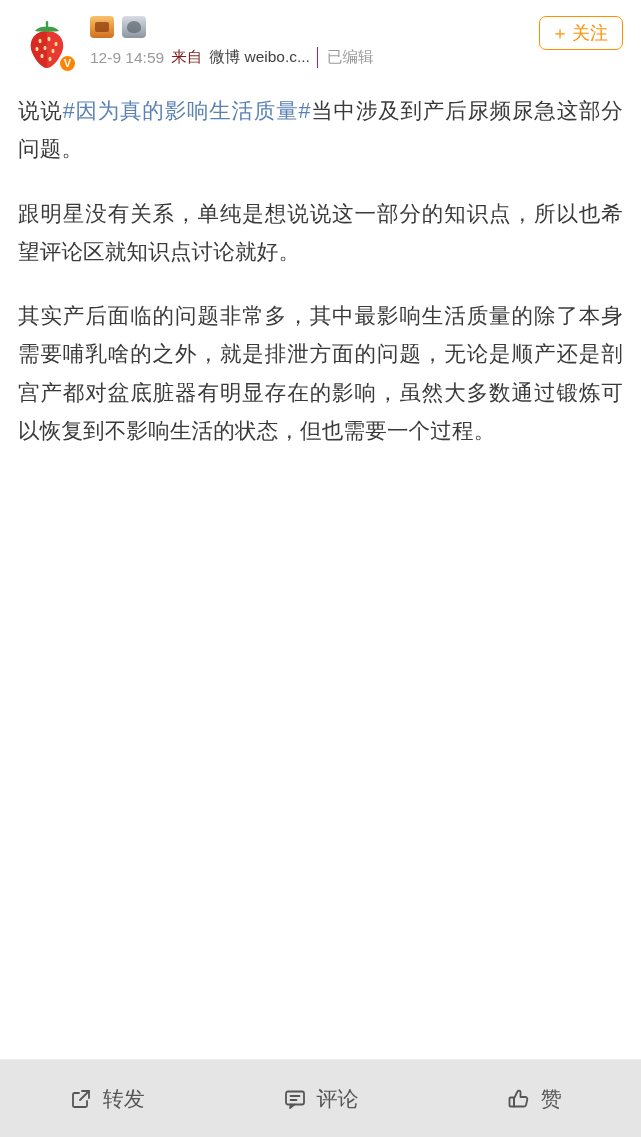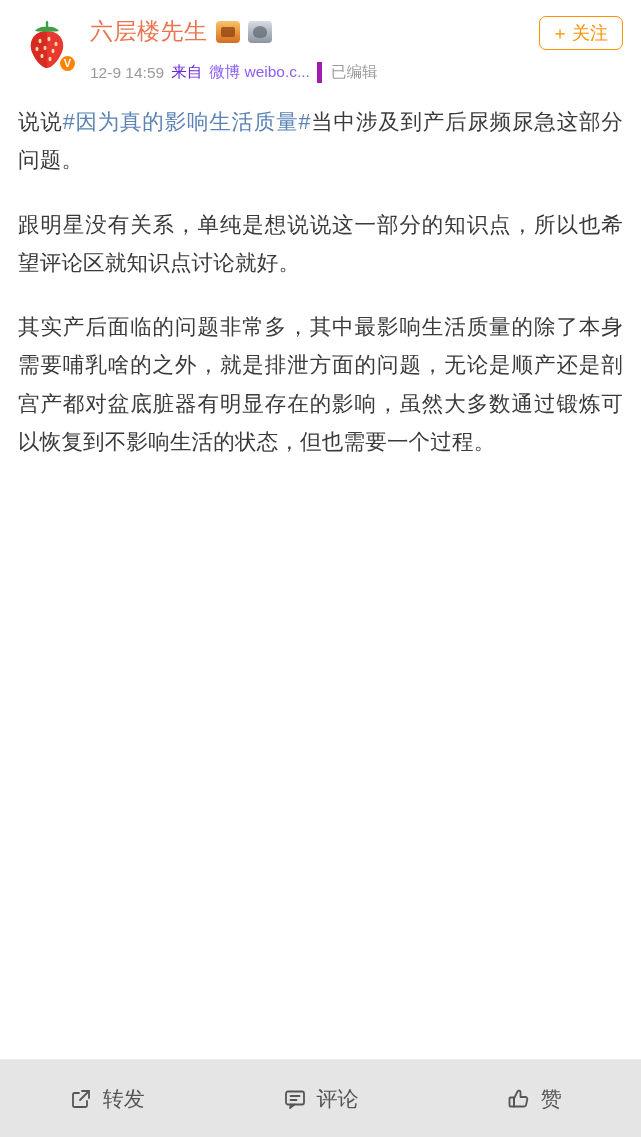--- a/index.html
+++ b/index.html
@@ -94,34 +94,34 @@
   .medal-2:after {
     content: "";
     position: absolute;
     left: 5px; top: 5px;
     width: 14px; height: 12px;
     border-radius: 50% 50% 40% 40%;
     background: #5e666f;
     opacity: .7;
   }
   .meta-row {
-    margin-top: 15px;
+    margin-top: 9px;
     display: flex;
     align-items: center;
     font-size: 15.5px;
     color: #9a9a9a;
     gap: 7px;
     white-space: nowrap;
     overflow: hidden;
   }
-  .meta-src { color: #6d28d9; }
-  .meta-link { color: #8b5cf6; }
+  .meta-src { color: #7f1d1d; }
+  .meta-link { color: #404040; }
   .meta-edited {
     color: #9a9a9a;
-    border-left: 5px solid #a21caf;
+    border-left: 1px solid #a21caf;
     padding-left: 9px;
   }
   .follow-btn {
     flex: 0 0 auto;
     margin-top: 2px;
     border: 1px solid #ff9000;
     color: #ff9000;
     background: #fff;
     border-radius: 7px;
     font-size: 18px;
@@ -208,21 +208,20 @@
             <path d="M0 -18 C-5 -19 -10 -17 -12 -14 C-8 -13 -4 -14 0 -13 C4 -14 8 -13 12 -14 C10 -17 5 -19 0 -18 Z" fill="#3f9f47"></path>
             <rect x="-1.2" y="-24" width="2.4" height="7" rx="1.2" fill="#3f9f47"></rect>
           </g>
         </svg>
       </div>
       <div class="verify-badge">V</div>
     </div>
 
     <div class="head-main">
       <div class="name-row">
-        <span class="username">六层楼先生</span>
         <span class="medal medal-1"></span>
         <span class="medal medal-2"></span>
       </div>
       <div class="meta-row">
         <span>12-9 14:59</span>
         <span class="meta-src">来自</span>
         <span class="meta-link">微博 weibo.c...</span>
         <span class="meta-edited">已编辑</span>
       </div>
     </div>

